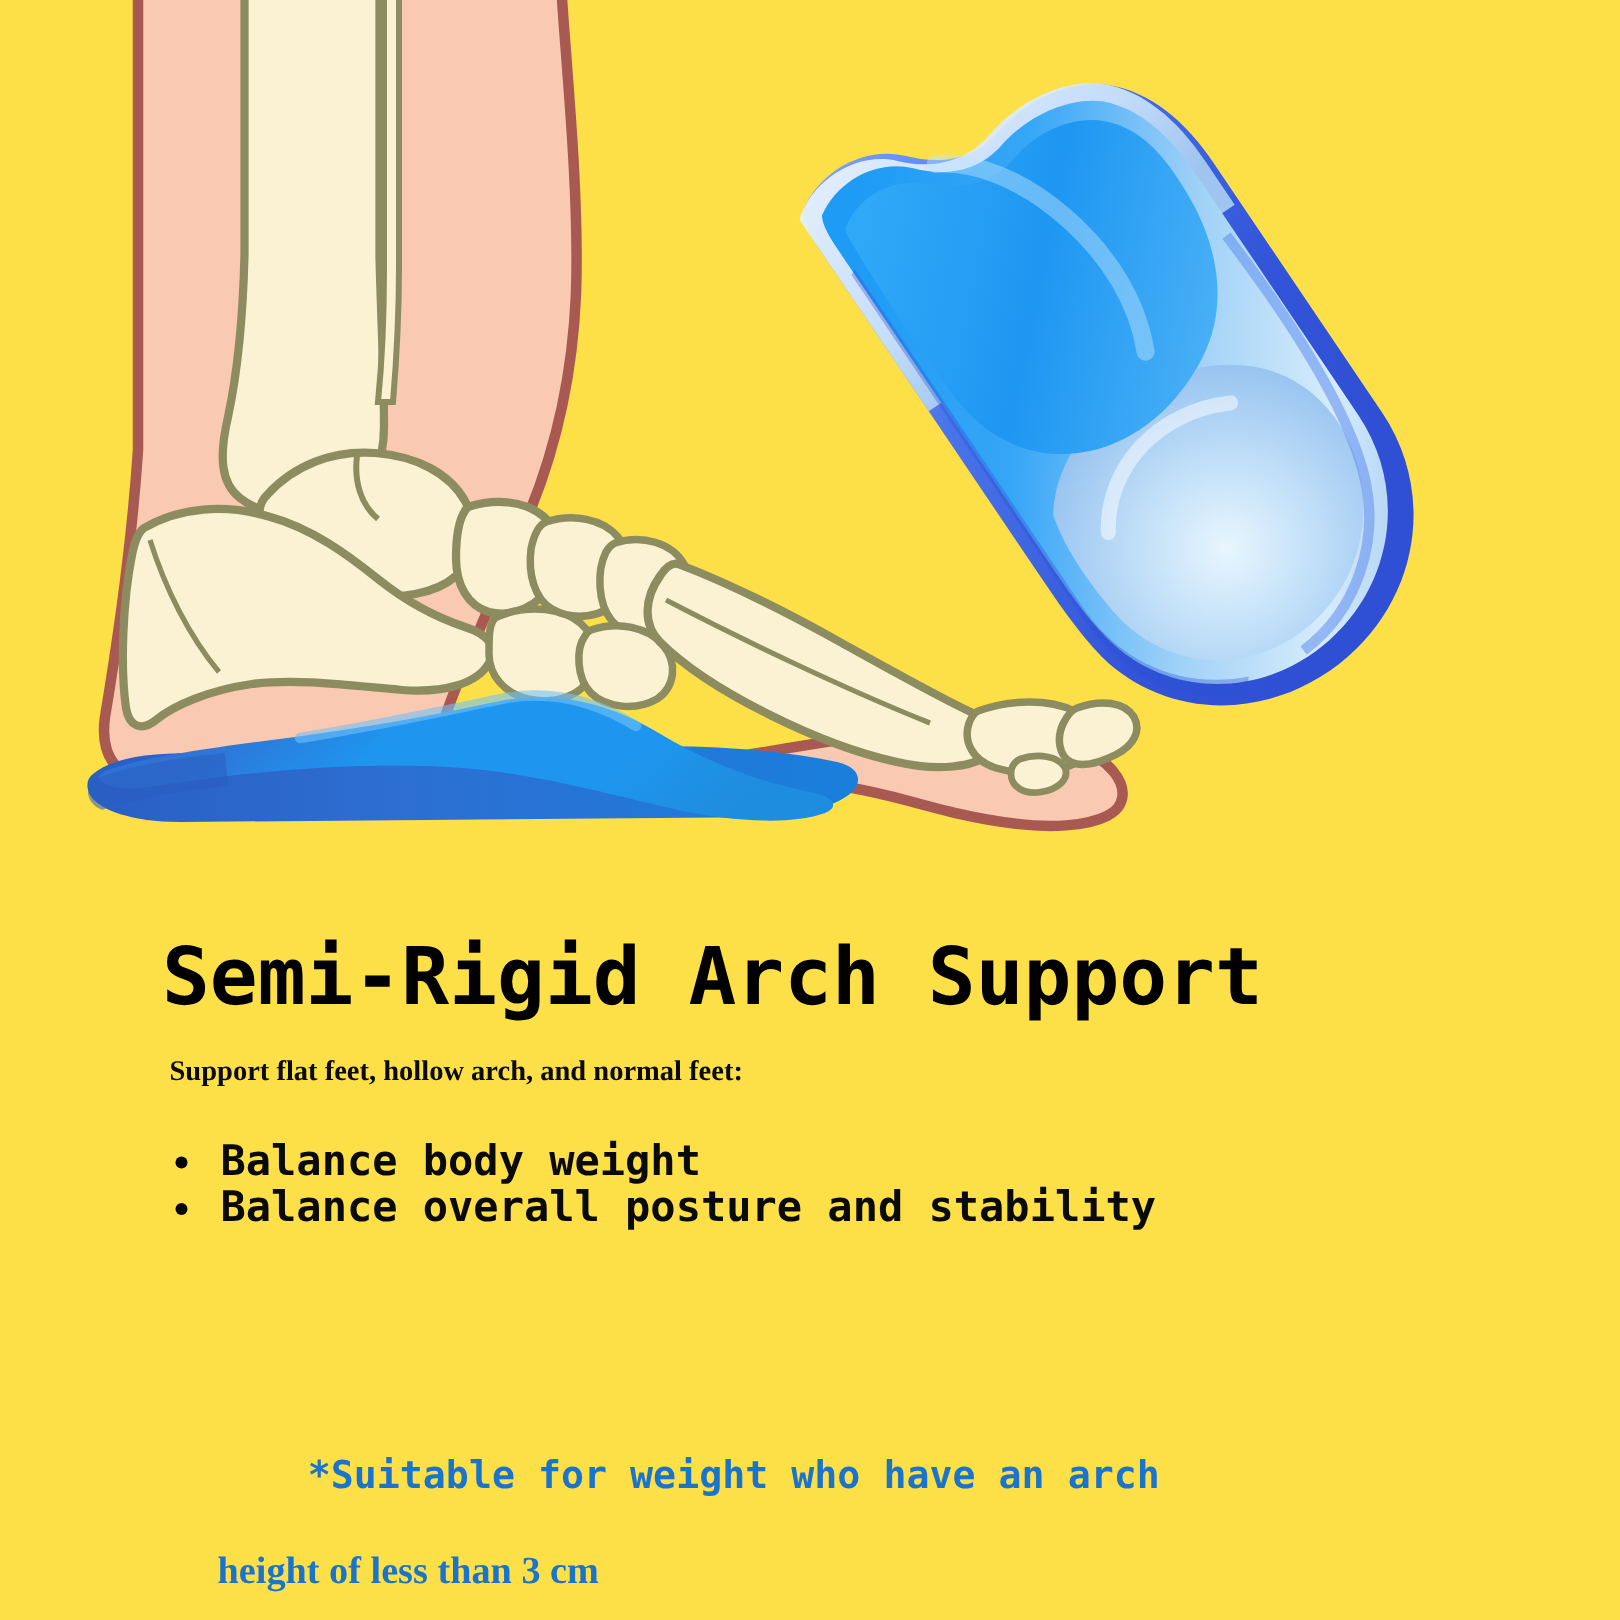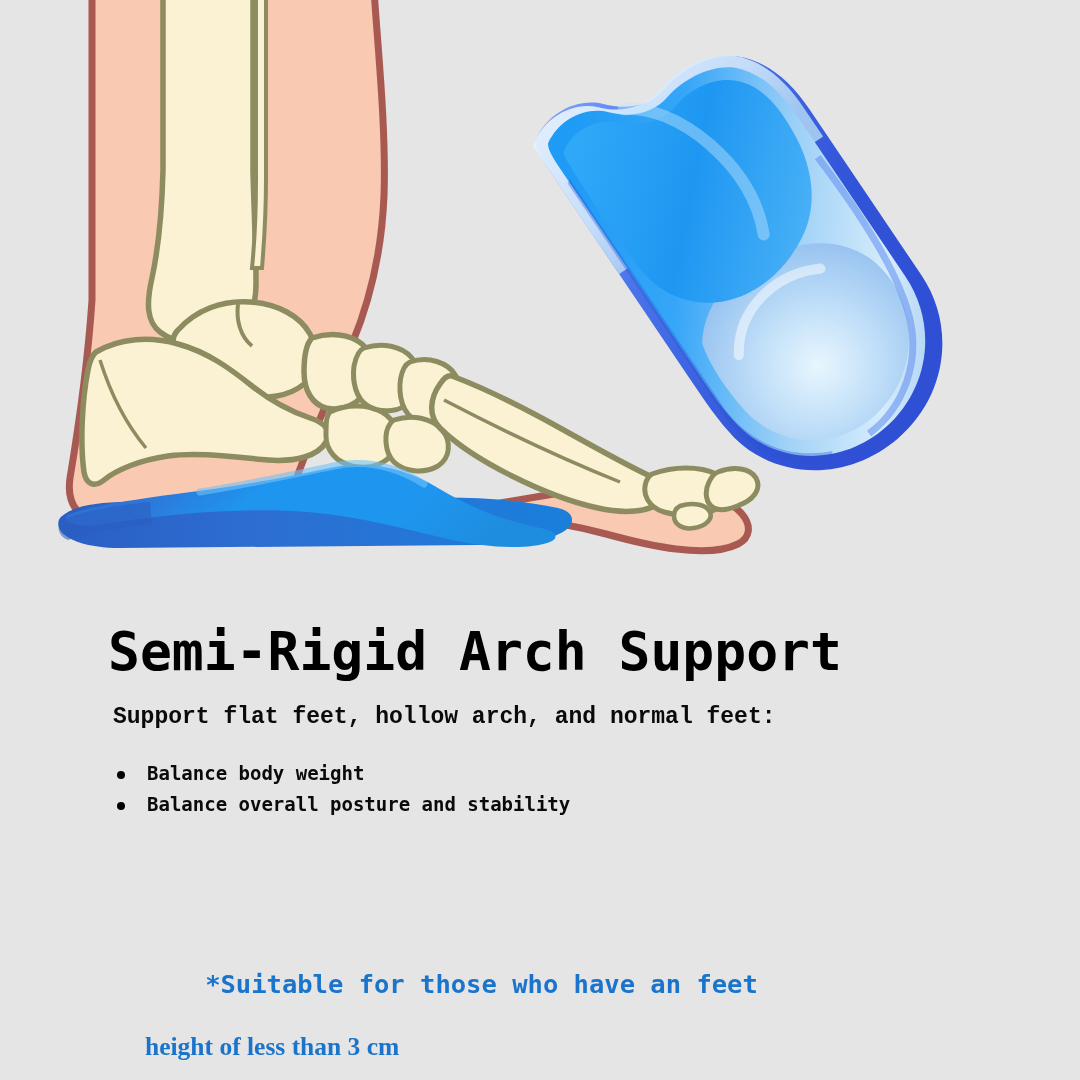--- a/index.html
+++ b/index.html
@@ -10,21 +10,21 @@
   body {
     width: 1080px;
     height: 1080px;
     overflow: hidden;
     font-family: "DejaVu Sans Mono", "Liberation Mono", monospace;
   }
   #poster {
     position: relative;
     width: 1080px;
     height: 1080px;
-    background: #e5e5e5;
+    background: #fde047;
   }
   #illustration {
     position: absolute;
     left: 0;
     top: 0;
     width: 1080px;
     height: 600px;
   }
   #illustration svg {
     display: block;
@@ -47,41 +47,41 @@
     font-size: 53px;
     letter-spacing: 0px;
     color: #000000;
     white-space: nowrap;
     line-height: 1.15;
   }
   .subtitle {
     position: absolute;
     left: 113px;
     top: 104px;
-    font-family: Liberation Mono, monospace;
+    font-family: Liberation Serif, serif;
     font-weight: bold;
-    font-size: 23px;
+    font-size: 19px;
     color: #0a0a0a;
     white-space: nowrap;
     line-height: 1.2;
   }
   .bullets {
     position: absolute;
     left: 113px;
     top: 158px;
     margin: 0;
     padding: 0;
     list-style: none;
   }
   .bullets li {
     position: relative;
     padding-left: 34px;
     font-family: "DejaVu Sans Mono", "Liberation Mono", monospace;
     font-weight: bold;
-    font-size: 19px;
+    font-size: 28px;
     color: #0a0a0a;
     line-height: 31px;
     white-space: nowrap;
   }
   .bullets li .dot {
     position: absolute;
     left: 4px;
     top: 13px;
     width: 8px;
     height: 8px;
@@ -378,18 +378,18 @@
         <span class="dot"></span>
         <span>Balance body weight</span>
       </li>
       <li>
         <span class="dot"></span>
         <span>Balance overall posture and stability</span>
       </li>
     </ul>
 
     <div class="footnote">
-      <span>*Suitable for those who have an feet</span>
+      <span>*Suitable for weight who have an arch</span>
       <span class="line2">height of less than 3 cm</span>
     </div>
 
   </div>
 </div>
 
 </body></html>

